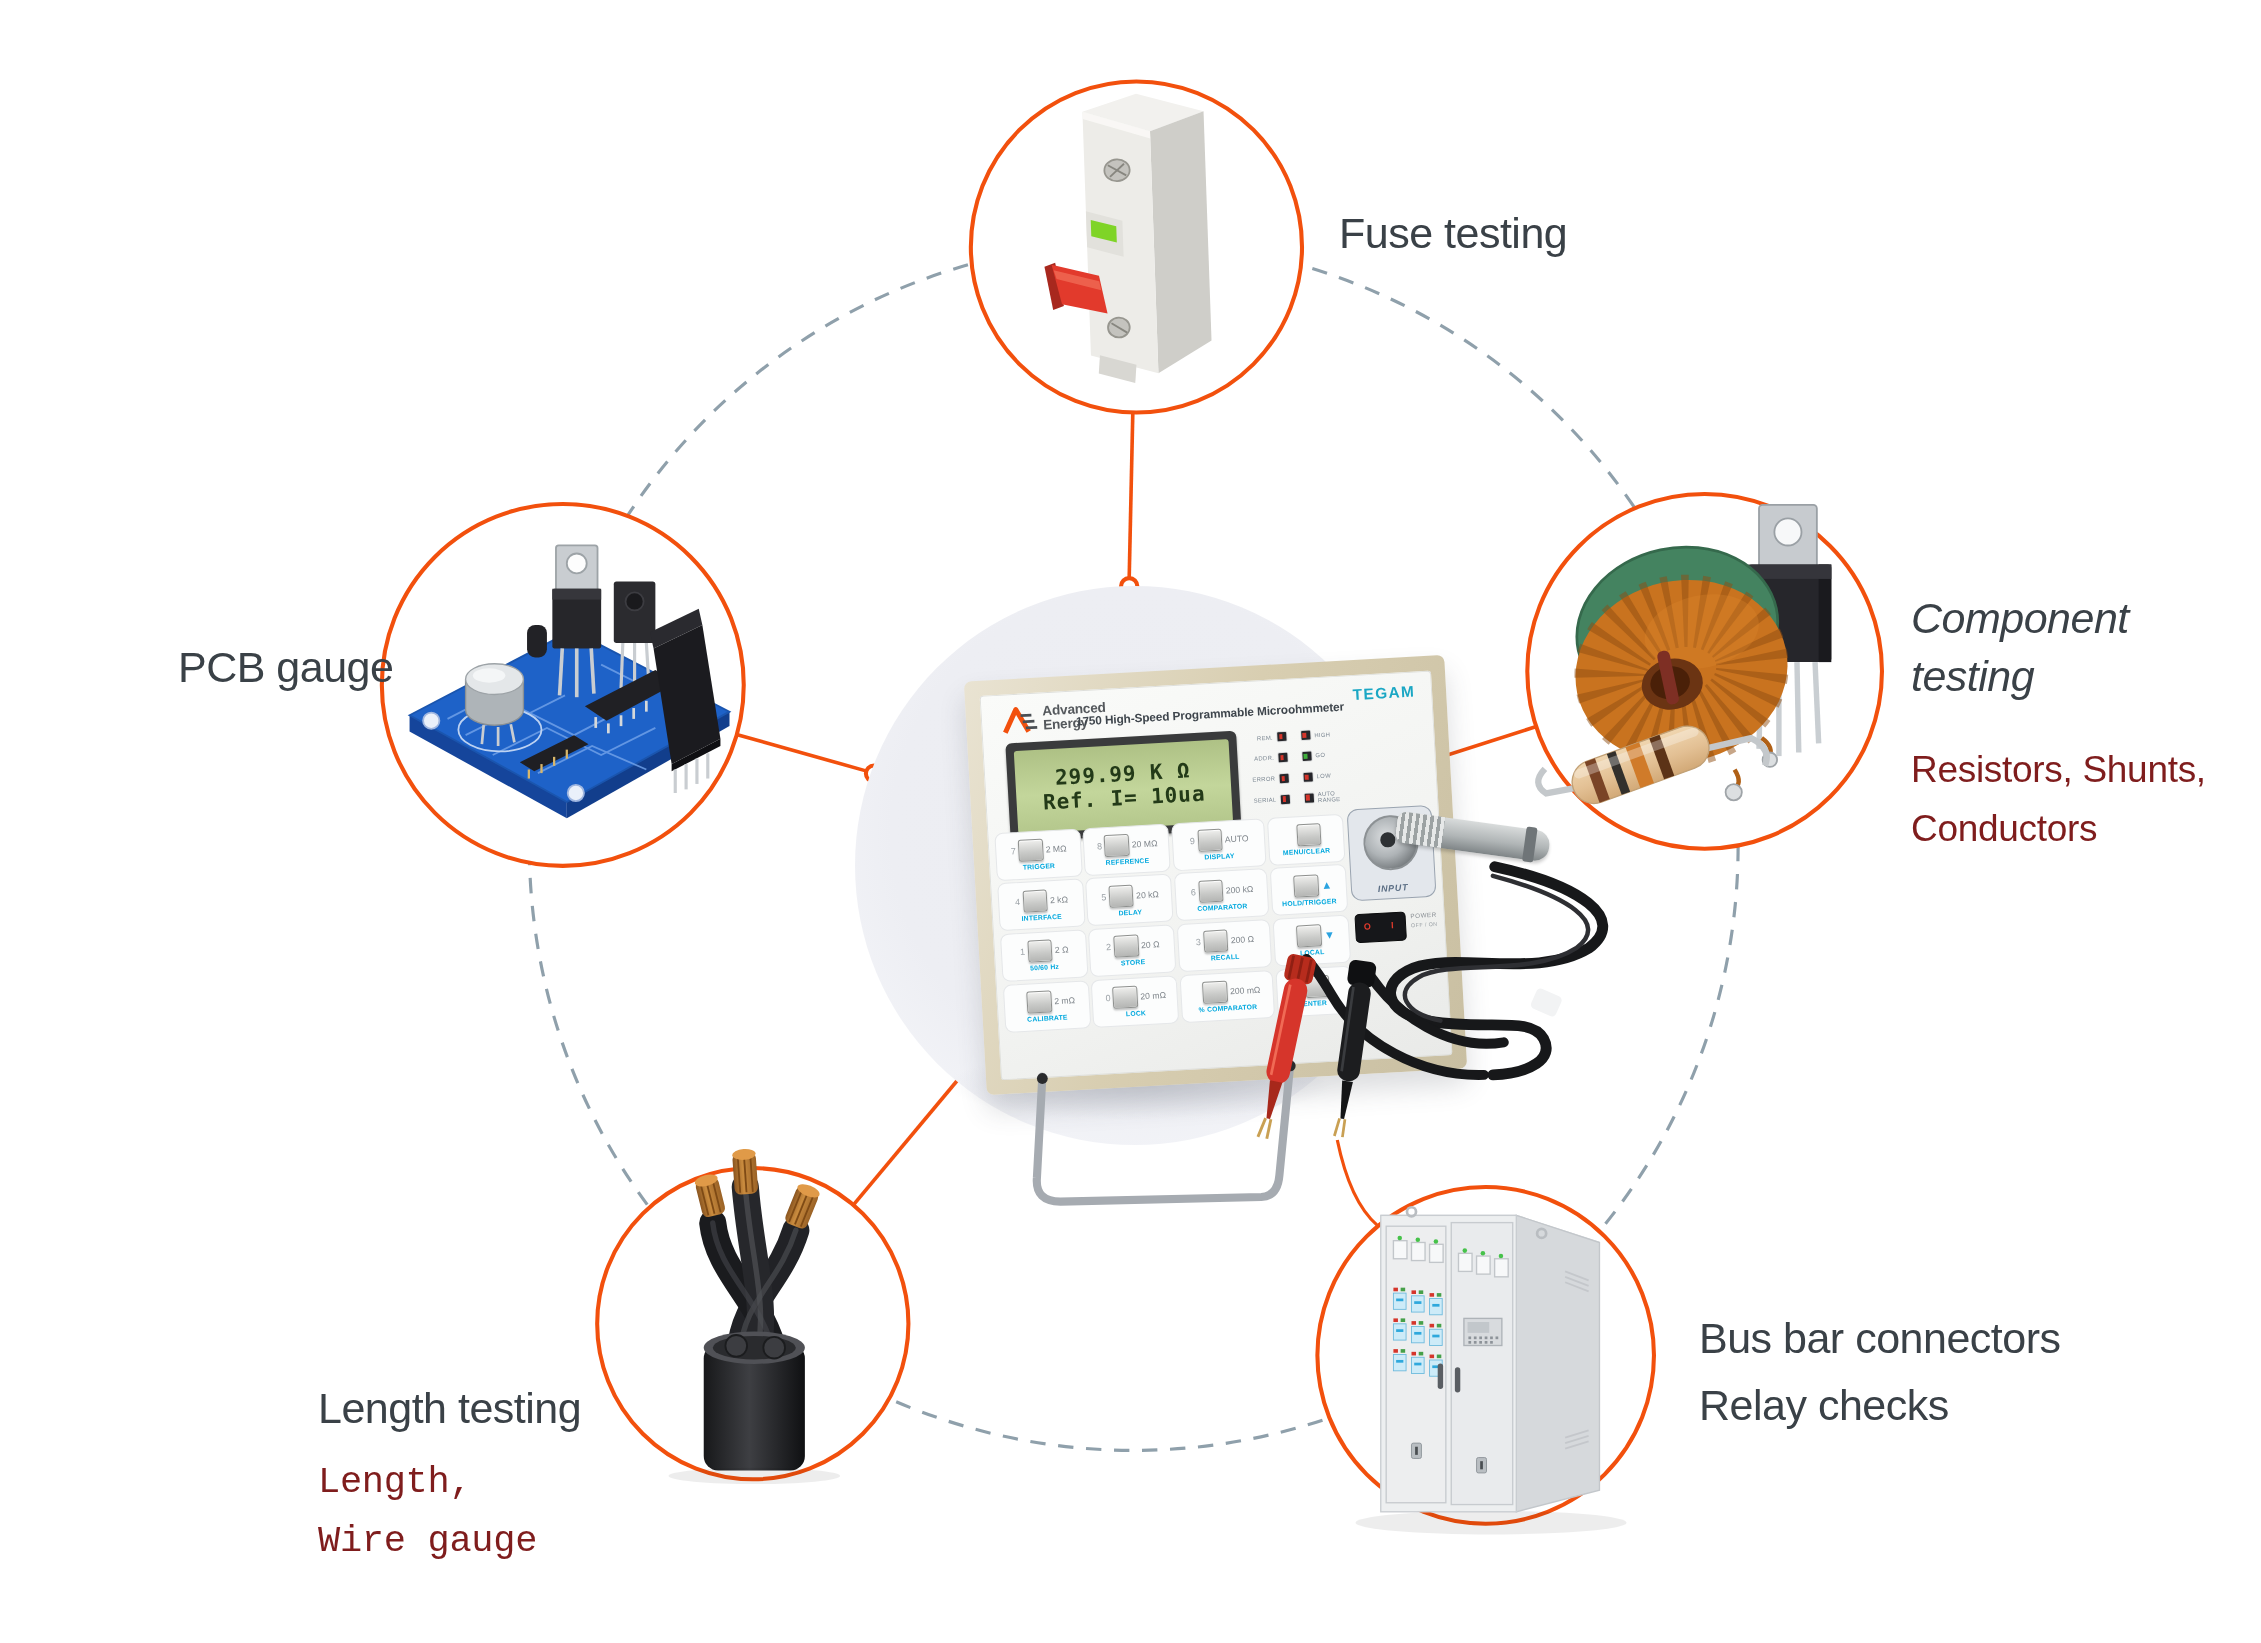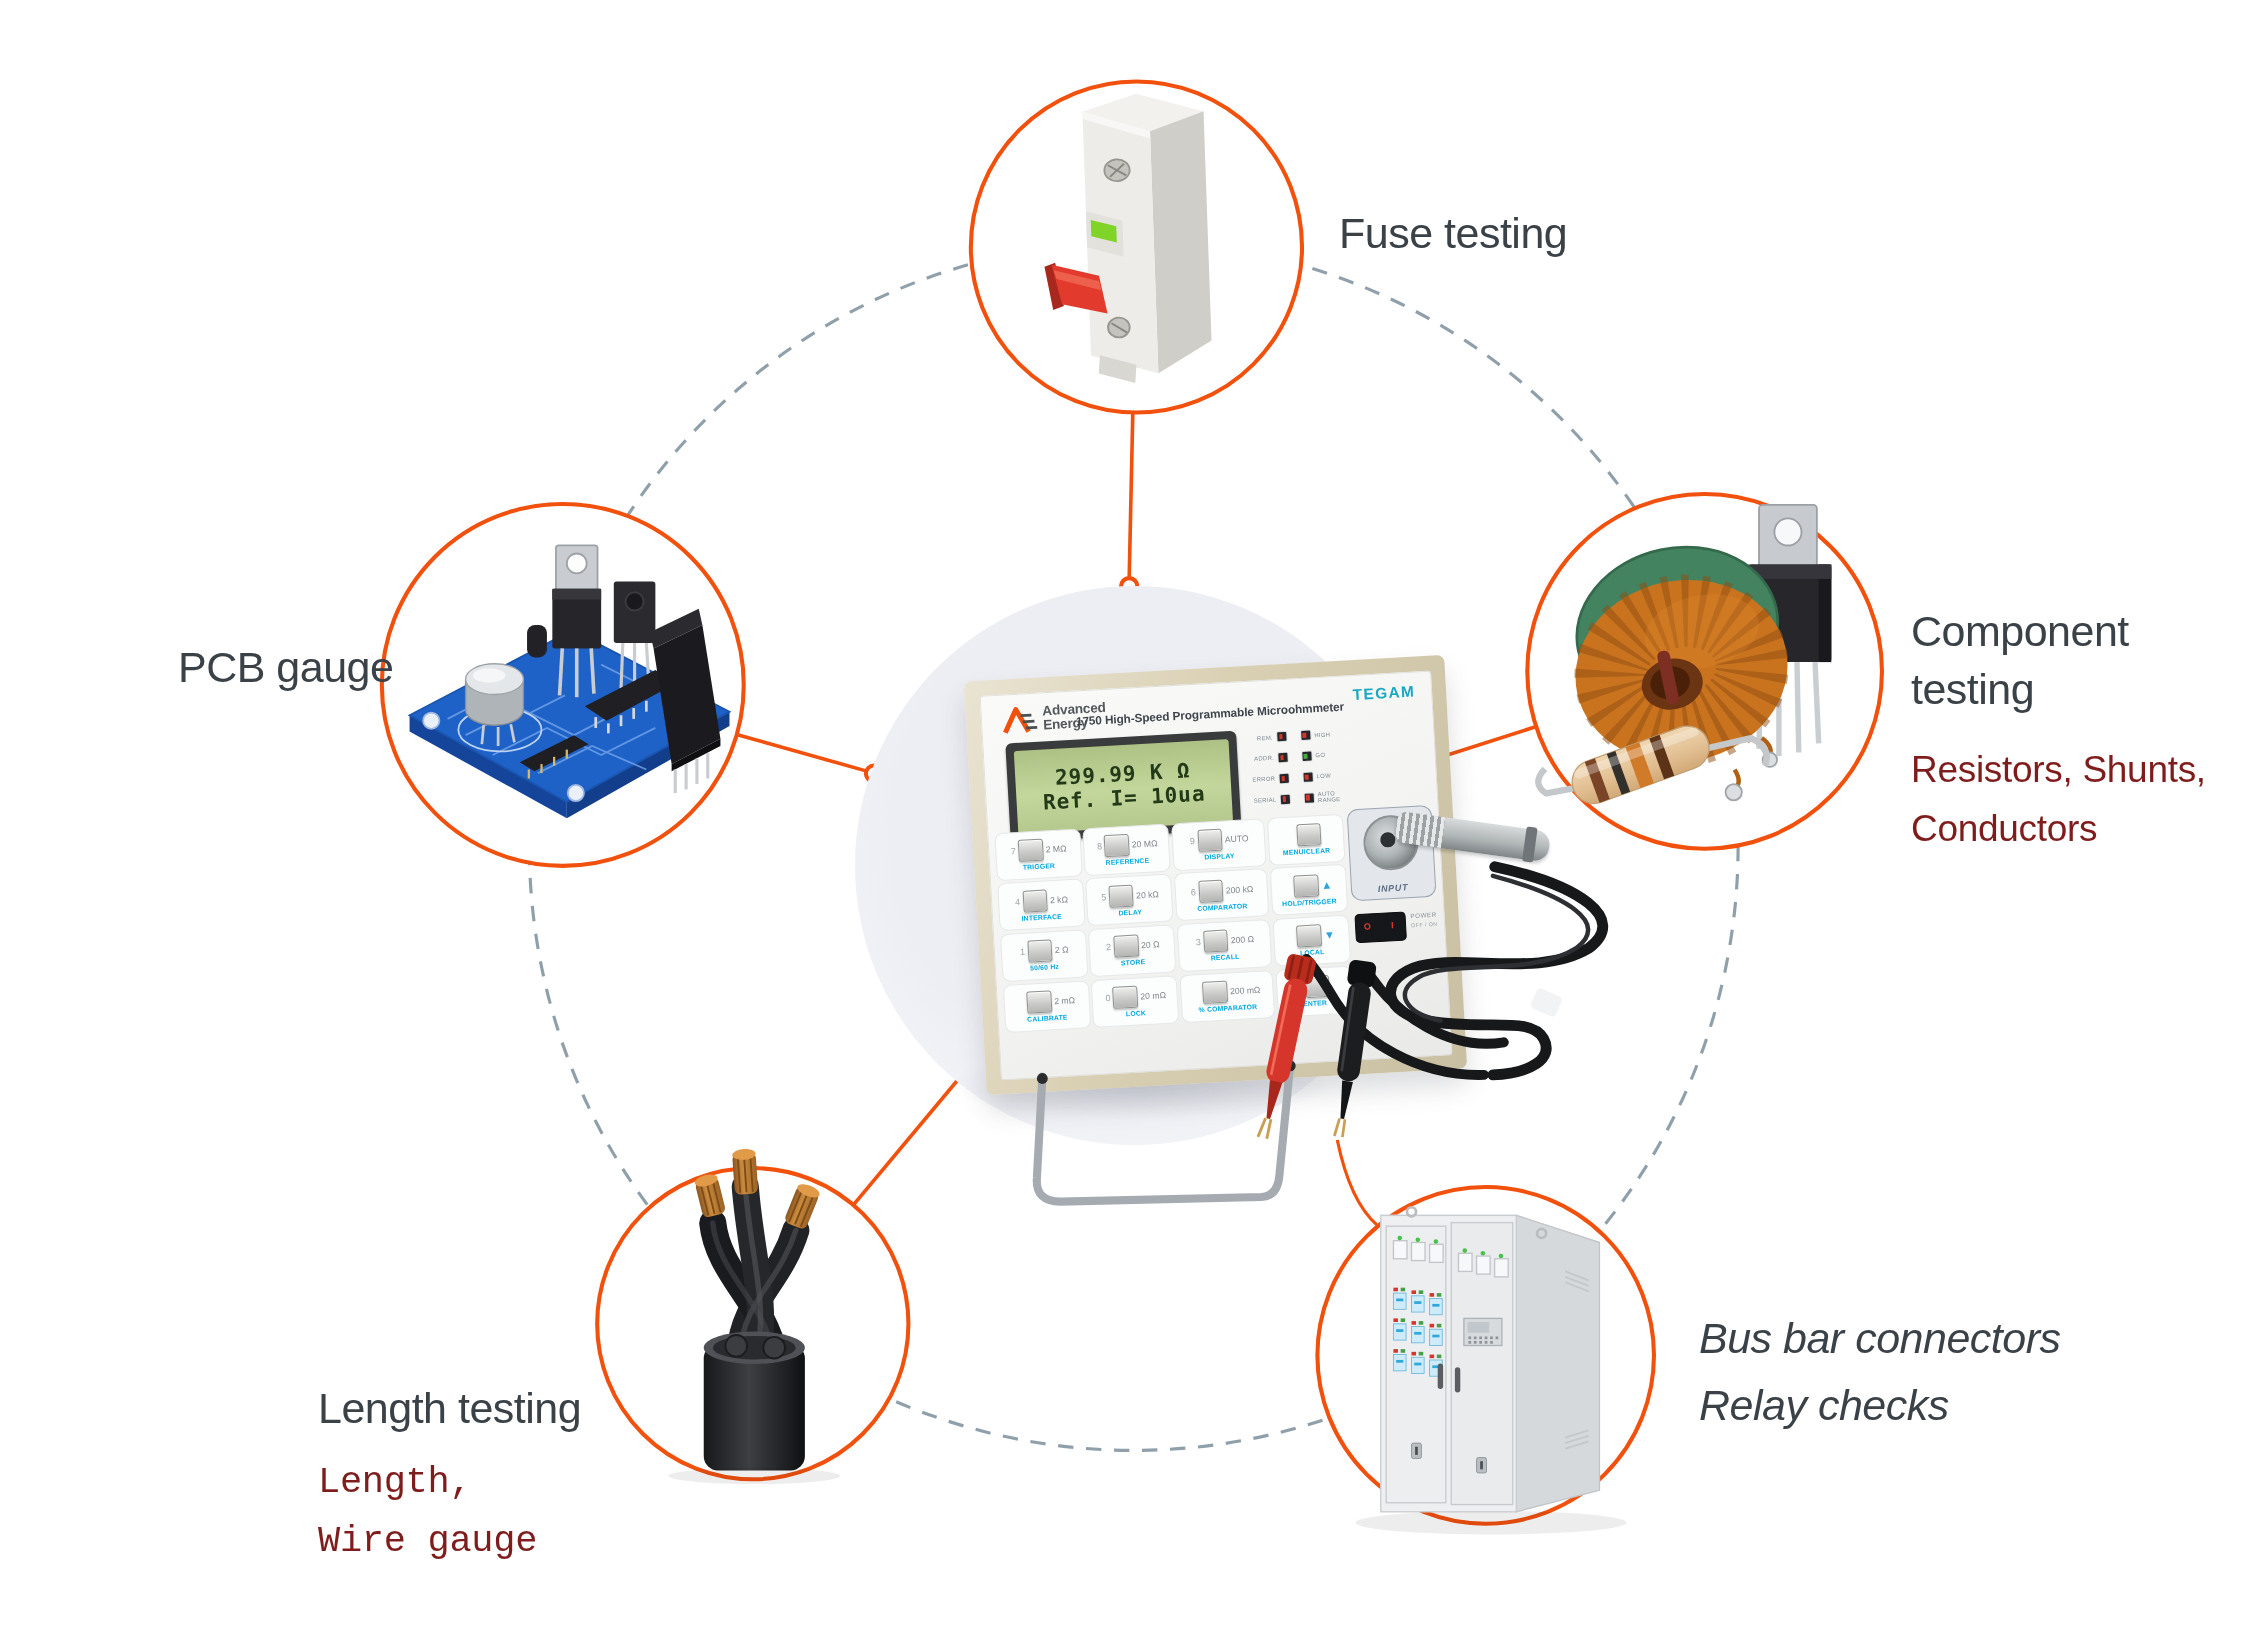--- a/index.html
+++ b/index.html
@@ -17,21 +17,21 @@
   .lbl{z-index:6;}
 
   .graycircle{left:855px;top:586px;width:559px;height:559px;border-radius:50%;
     background:radial-gradient(circle at 50% 44%,#ECEDF2 0%,#EDEEF3 58%,#F3F4F8 80%,#FBFCFE 100%);}
   .devshadow{z-index:3;left:945px;top:1049px;width:389px;height:72px;border-radius:50%;
     background:radial-gradient(ellipse at center,#d9dbe2 0%,rgba(217,219,226,0) 70%);}
 
   
   .lbl{color:#3A4147;font-size:43px;font-weight:500;letter-spacing:-0.5px;line-height:58px;}
   .lbl.sub{color:#7f1d1d;font-weight:400;font-size:37px;line-height:59px;letter-spacing:-0.3px;}
-  .lbl.busline{line-height:51px;font-style:italic;}
+  .lbl.busline{line-height:51px;}
 
   
   .device{left:975px;top:668px;width:481px;height:414px;transform:rotate(-3.2deg);}
   .frame{position:absolute;inset:0;border-radius:7.2px;
     background:linear-gradient(115deg,#E9E3D2 0%,#D8CEB1 45%,#C9BFA2 100%);
     box-shadow:0 16.3px 27px rgba(60,65,80,.18);}
   .face{position:absolute;left:14.5px;top:14.5px;right:14.5px;bottom:14.5px;border-radius:3.6px;
     background:linear-gradient(160deg,#FAFBF9 0%,#F2F3F1 60%,#E9EAE8 100%);
     box-shadow:inset 0 0 0 0.9px #DDDEDA;}
   .brand{position:absolute;left:20px;top:12.7px;display:flex;gap:6.3px;align-items:flex-start;}
@@ -658,21 +658,21 @@
       <line x1="1433" y1="1090" x2="1433" y2="1192" stroke="#F06A55" stroke-width="3"></line>
       <polygon points="1433,1198 1447,1198 1442,1240 1438,1240" fill="#A7281B"></polygon>
       <line x1="1437" y1="1240" x2="1433" y2="1262" stroke="#C9A053" stroke-width="3.2"></line>
       <line x1="1443" y1="1240" x2="1443" y2="1262" stroke="#C9A053" stroke-width="3.2"></line>
     </g>
     <path d="M1478,1260 Q1492,1328 1522,1354" fill="none" stroke="#F2500D" stroke-width="3.5"></path>
   </svg>
 
   <div class="abs lbl" style="left:1339px;top:204px;">Fuse testing</div>
   <div class="abs lbl" style="left:178px;top:638px;">PCB gauge</div>
-  <div class="abs lbl" style="left:1911px;top:602px;width:271px;">Component testing</div>
+  <div class="abs lbl" style="left:1911px;top:589px;width:271px;font-style:italic;">Component testing</div>
   <div class="abs lbl sub" style="left:1911px;top:740px;width:335px;">Resistors, Shunts, Conductors</div>
   <div class="abs lbl" style="left:318px;top:1379px;">Length testing</div>
   <div class="abs lbl sub" style="left:318px;top:1453px;width:244px;font-family:Liberation Mono, monospace;">Length, Wire gauge</div>
   <div class="abs lbl busline" style="left:1699px;top:1313px;">Bus bar connectors</div>
   <div class="abs lbl busline" style="left:1699px;top:1380px;">Relay checks</div>
 
 </div>
 
 
 </body></html>

